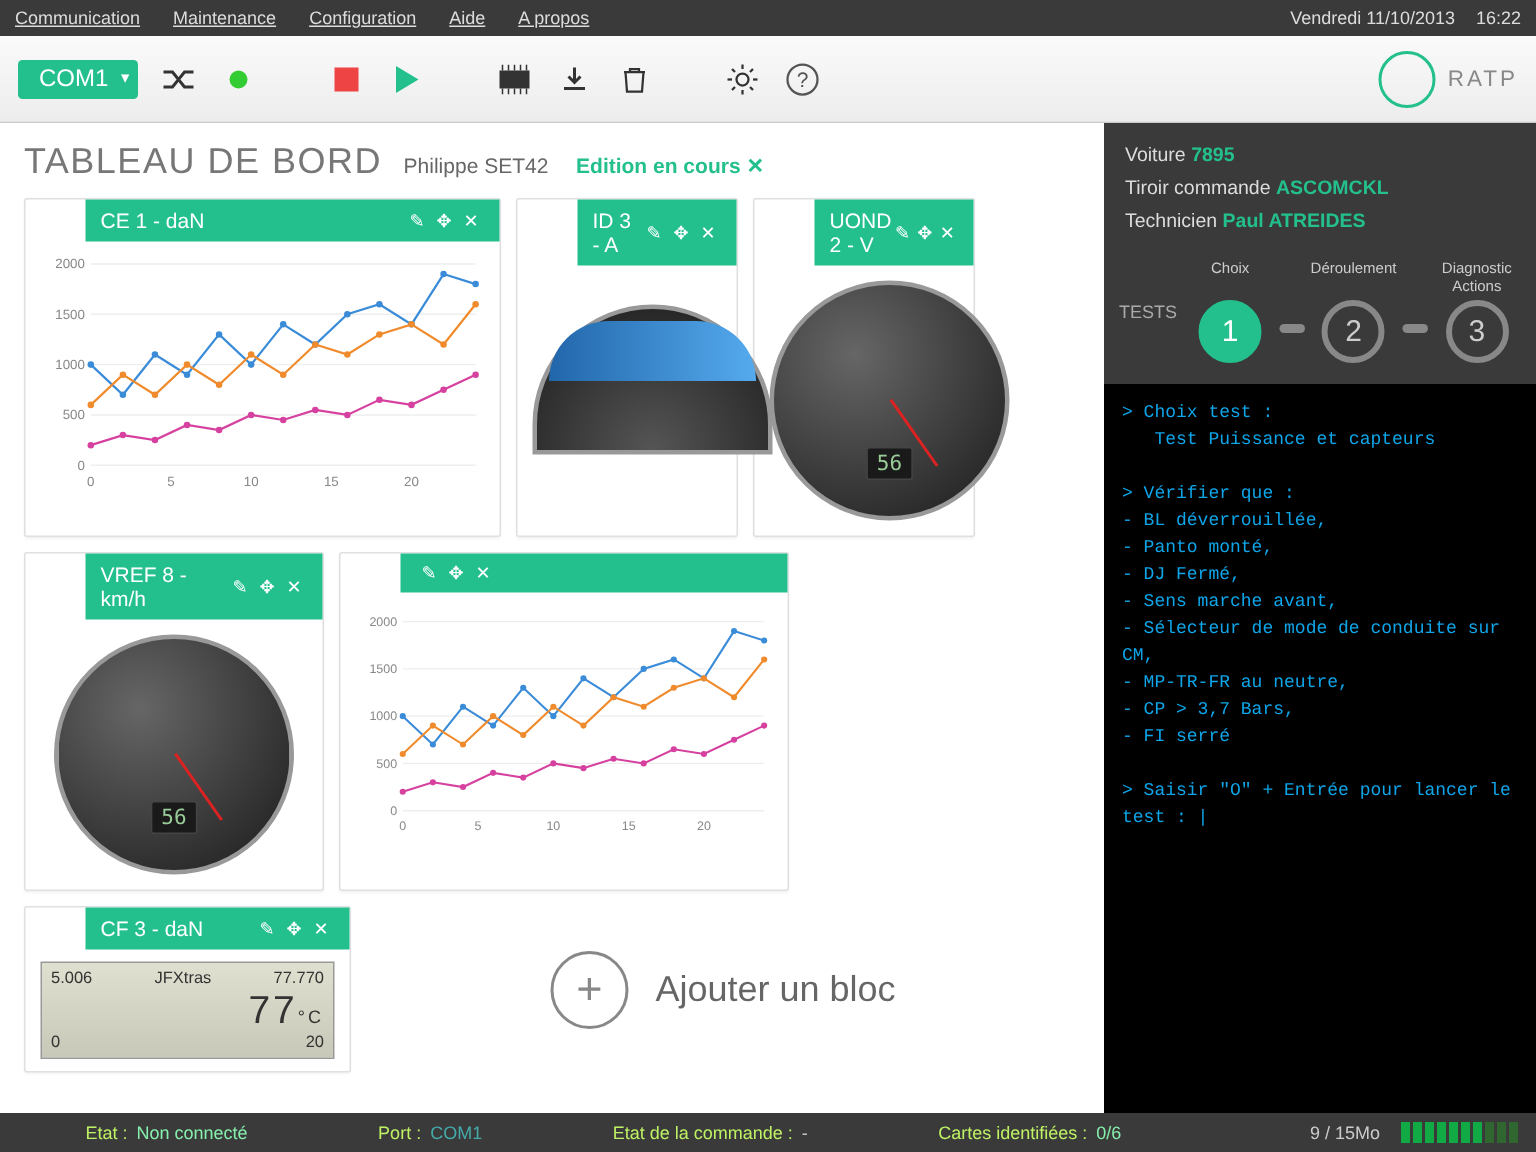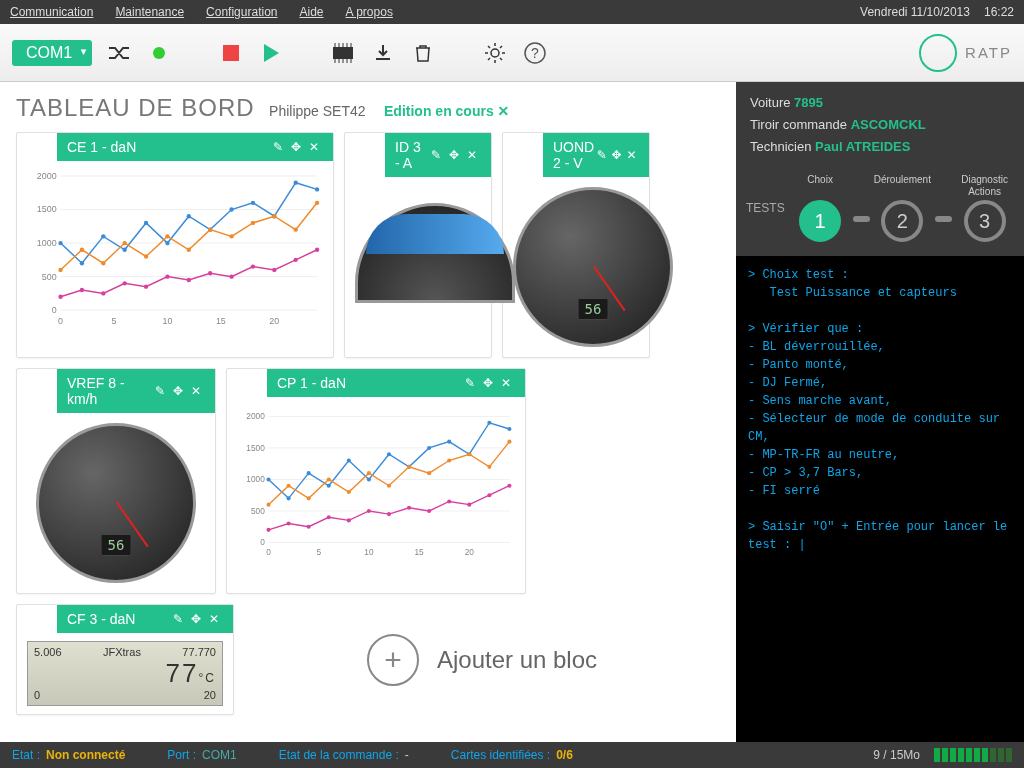--- a/index.html
+++ b/index.html
@@ -66,22 +66,22 @@
 .steps .lbl-tests { color:#aaa; font-size:12px; margin-right:3px; }
 .step-col { display:flex; flex-direction:column; align-items:center; width:68px; }
 .step-col .nm { font-size:10px; color:#ccc; text-align:center; height:26px; line-height:12px; }
 .step-col .circle { width:42px; height:42px; border-radius:50%; border:4px solid #888; background:#3a3a3a; color:#ccc; display:flex; align-items:center; justify-content:center; font-size:20px; font-weight:300; cursor:pointer; }
 .step-col .circle.active { background:#23c08d; border-color:#23c08d; color:#fff; }
 .step-link { width:20px; height:6px; background:#888; border-radius:3px; margin-top:22px; }
 
 .terminal { flex:1; background:#000; color:#0ea5e9; font-family:"Courier New",monospace; font-size:12px; padding:10px 12px; white-space:pre-wrap; overflow:hidden; line-height:1.5; }
 
 .statusbar { position:absolute; bottom:0; left:0; right:0; height:26px; background:#3a3a3a; color:#ccc; font-size:12px; display:flex; align-items:center; padding:0 12px; gap:6px; }
-.statusbar .lbl { color:#0ea5e9; }
-.statusbar .v-orange { color:#eab308;font-weight:bold; }
+.statusbar .lbl { color:#bef264;margin-left:45px; }
+.statusbar .v-orange { color:#86efac; }
 .statusbar .v-blue { color:#4aa; }
 .statusbar .spacer { flex:1; }
 .meter { display:flex; gap:2px; margin-left:8px; }
 .meter .bar { width:6px; height:14px; background:#1a4; }
 .meter .bar.dim { background:#2a2; opacity:.4; }
 </style>
 </head>
 <body>
 
 <div class="menubar">
@@ -282,21 +282,20 @@
             </div>
           <div class="body">
               <div class="gauge-dark">
                 <div class="needle"></div>
                 <div class="disp">56</div>
               </div>
             </div>
         </div>
         <div class="card chart-lg" style="width:300px">
           <div class="hdr">
-              <span class="title">CP 1 - daN</span>
               <span class="ic">✎</span>
               <span class="ic">✥</span>
               <span class="ic">✕</span>
             </div>
           <div class="body"><svg class="linechart" viewBox="0 0 300 160">
                 <line class="grid-line" x1="34" x2="294" y1="142" y2="142"></line>
                 <text class="axis-txt" x="30" y="145" text-anchor="end">0</text>
                 <line class="grid-line" x1="34" x2="294" y1="108" y2="108"></line>
                 <text class="axis-txt" x="30" y="111" text-anchor="end">500</text>
                 <line class="grid-line" x1="34" x2="294" y1="74" y2="74"></line>

